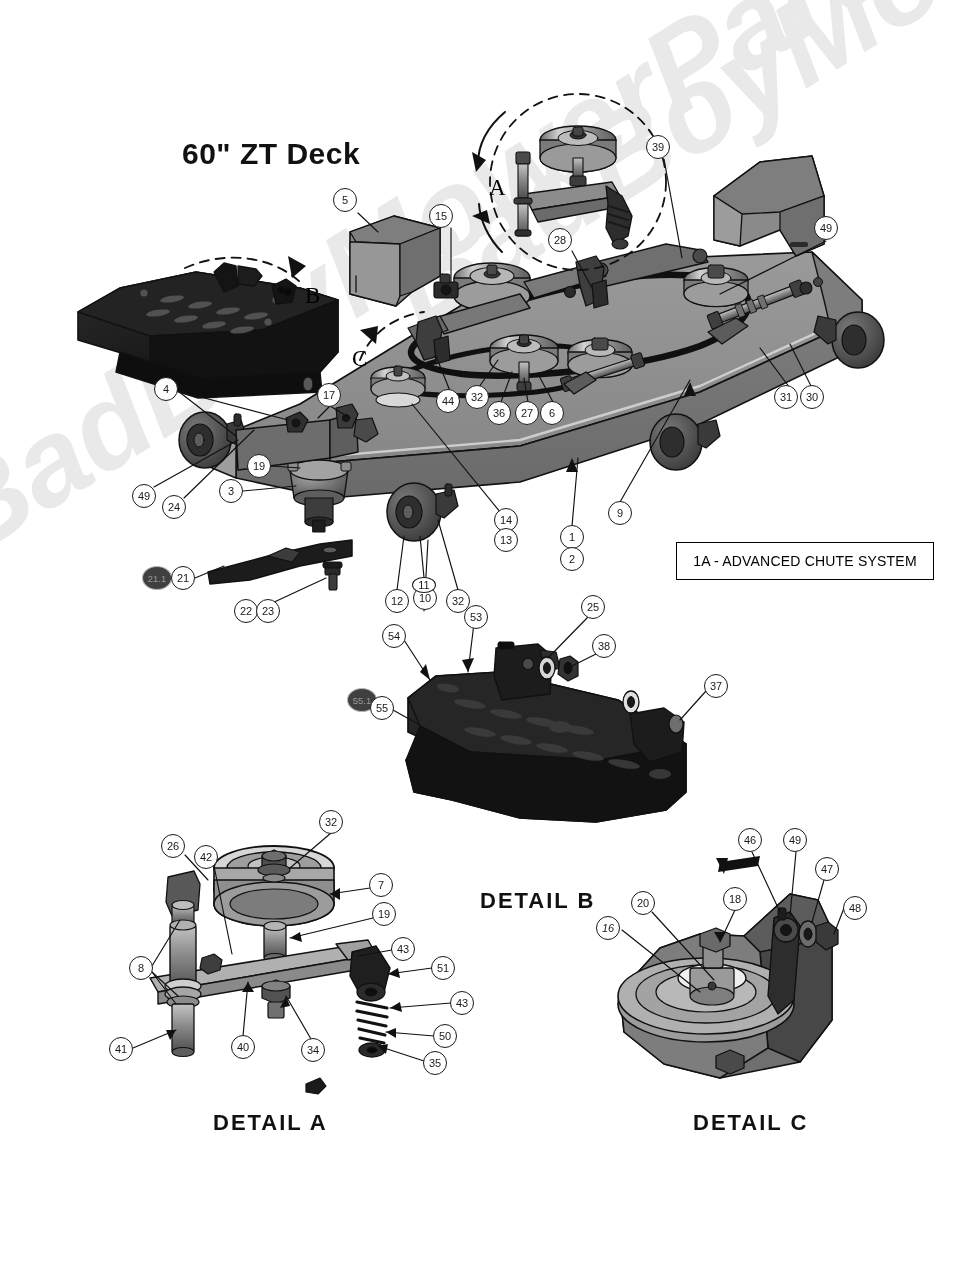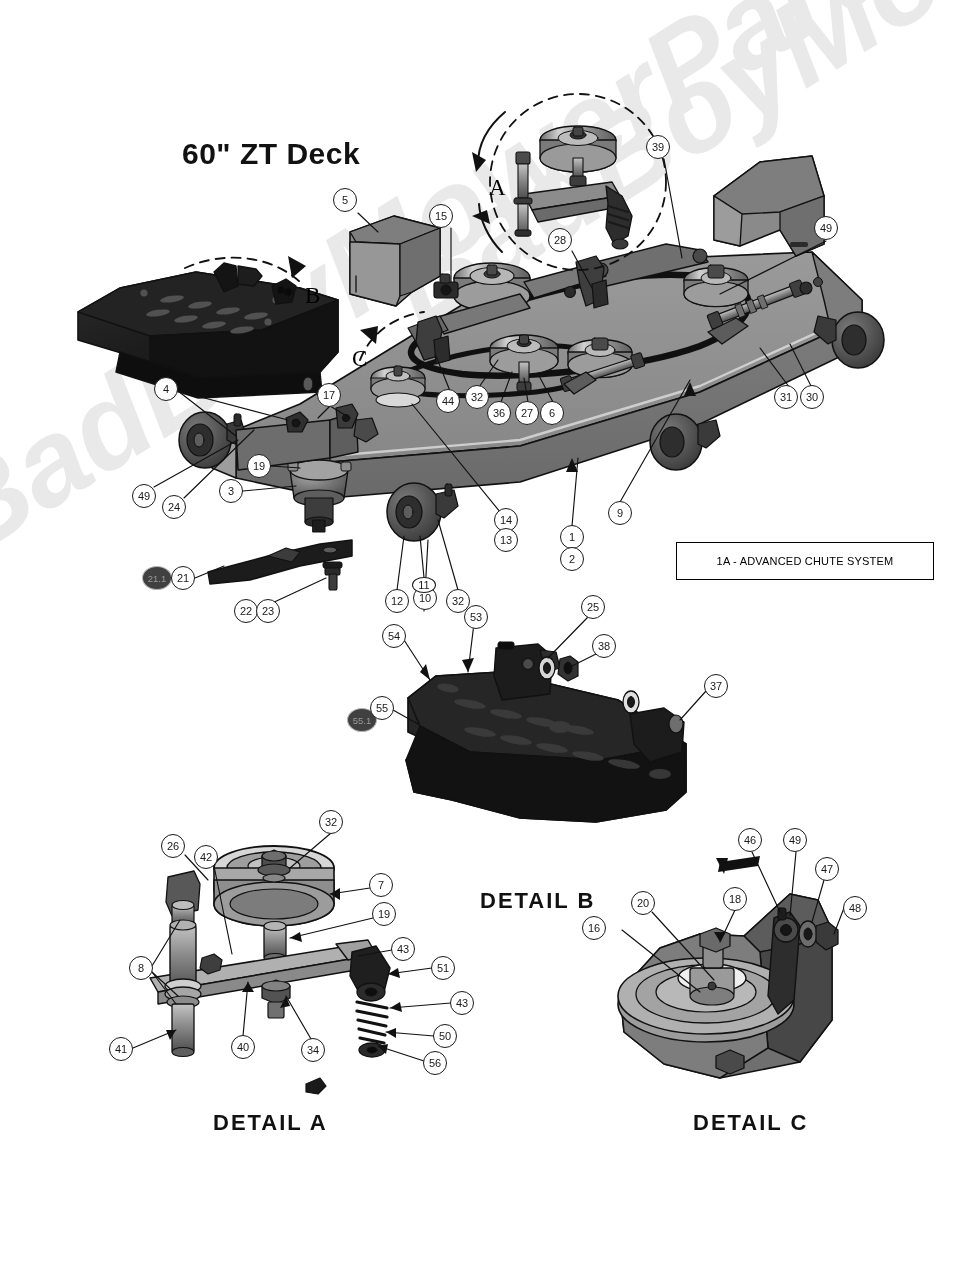--- a/index.html
+++ b/index.html
@@ -9,21 +9,21 @@
   svg.layer{position:absolute;left:0;top:0;width:980px;height:1268px;}
   #wm{position:absolute;left:0;top:0;width:980px;height:1268px;pointer-events:none;}
   .title{position:absolute;font-size:30px;font-weight:bold;letter-spacing:.5px;
          white-space:nowrap;color:#111;}
   .detail-label{position:absolute;font-size:22px;font-weight:bold;letter-spacing:2px;
          white-space:nowrap;color:#111;}
   .zone-letter{position:absolute;font-size:23px;font-weight:normal;color:#000;
          font-family:"Liberation Serif",serif;}
   .legend-box{position:absolute;border:1.6px solid #000;background:#fff;
          display:flex;align-items:center;justify-content:center;}
-  .legend-box span{font-size:11px;letter-spacing:.2px;white-space:nowrap;}
+  .legend-box span{font-size:14px;letter-spacing:.2px;white-space:nowrap;}
   .bub{position:absolute;border-radius:50%;background:#fff;border:1.5px solid #1a1a1a;
        display:flex;align-items:center;justify-content:center;
        font-size:11px;color:#1a1a1a;box-sizing:border-box;}
   .bub.ghost{border-color:#b6b6b6;color:#9a9a9a;background:#404040;}
   .bub.small{font-size:9.5px;}
 </style>
 </head>
 <body>
 
 <div id="stage">
@@ -629,40 +629,40 @@
       <div class="bub ghost small" style="left: 142px; top: 566px; width: 30px; height: 24px;">21.1</div>
       <div class="bub" style="left: 171px; top: 566px; width: 24px; height: 24px;">21</div>
       <div class="bub" style="left: 234px; top: 599px; width: 24px; height: 24px;">22</div>
       <div class="bub" style="left: 256px; top: 599px; width: 24px; height: 24px;">23</div>
       <div class="bub" style="left: 385px; top: 589px; width: 24px; height: 24px;">12</div>
       <div class="bub" style="left: 413px; top: 586px; width: 24px; height: 24px;">10</div>
       <div class="bub" style="left: 412px; top: 577px; width: 24px; height: 16px;">11</div>
       <div class="bub" style="left: 446px; top: 589px; width: 24px; height: 24px;">32</div>
       <div class="bub" style="left: 464px; top: 605px; width: 24px; height: 24px;">53</div>
       <div class="bub" style="left: 382px; top: 624px; width: 24px; height: 24px;">54</div>
-      <div class="bub ghost small" style="left: 347px; top: 688px; width: 30px; height: 24px; margin-top: 20px;">55.1</div>
+      <div class="bub ghost small" style="left: 347px; top: 688px; width: 30px; height: 24px;">55.1</div>
       <div class="bub" style="left: 370px; top: 696px; width: 24px; height: 24px;">55</div>
       <div class="bub" style="left: 581px; top: 595px; width: 24px; height: 24px;">25</div>
       <div class="bub" style="left: 592px; top: 634px; width: 24px; height: 24px;">38</div>
       <div class="bub" style="left: 704px; top: 674px; width: 24px; height: 24px;">37</div>
       <div class="bub" style="left: 161px; top: 834px; width: 24px; height: 24px;">26</div>
       <div class="bub" style="left: 194px; top: 845px; width: 24px; height: 24px;">42</div>
       <div class="bub" style="left: 319px; top: 810px; width: 24px; height: 24px;">32</div>
       <div class="bub" style="left: 369px; top: 873px; width: 24px; height: 24px;">7</div>
       <div class="bub" style="left: 372px; top: 902px; width: 24px; height: 24px;">19</div>
       <div class="bub" style="left: 391px; top: 937px; width: 24px; height: 24px;">43</div>
       <div class="bub" style="left: 431px; top: 956px; width: 24px; height: 24px;">51</div>
       <div class="bub" style="left: 450px; top: 991px; width: 24px; height: 24px;">43</div>
       <div class="bub" style="left: 433px; top: 1024px; width: 24px; height: 24px;">50</div>
-      <div class="bub" style="left: 423px; top: 1051px; width: 24px; height: 24px;">56</div>
+      <div class="bub" style="left: 423px; top: 1051px; width: 24px; height: 24px;">35</div>
       <div class="bub" style="left: 129px; top: 956px; width: 24px; height: 24px;">8</div>
       <div class="bub" style="left: 109px; top: 1037px; width: 24px; height: 24px;">41</div>
       <div class="bub" style="left: 231px; top: 1035px; width: 24px; height: 24px;">40</div>
       <div class="bub" style="left: 301px; top: 1038px; width: 24px; height: 24px;">34</div>
-      <div class="bub" style="left: 582px; top: 916px; width: 24px; height: 24px;">16</div>
+      <div class="bub" style="left: 596px; top: 916px; width: 24px; height: 24px; font-style: italic;">16</div>
       <div class="bub" style="left: 631px; top: 891px; width: 24px; height: 24px;">20</div>
       <div class="bub" style="left: 723px; top: 887px; width: 24px; height: 24px;">18</div>
       <div class="bub" style="left: 738px; top: 828px; width: 24px; height: 24px;">46</div>
       <div class="bub" style="left: 783px; top: 828px; width: 24px; height: 24px;">49</div>
       <div class="bub" style="left: 815px; top: 857px; width: 24px; height: 24px;">47</div>
       <div class="bub" style="left: 843px; top: 896px; width: 24px; height: 24px;">48</div>
     </div>
 
 </div>
 

